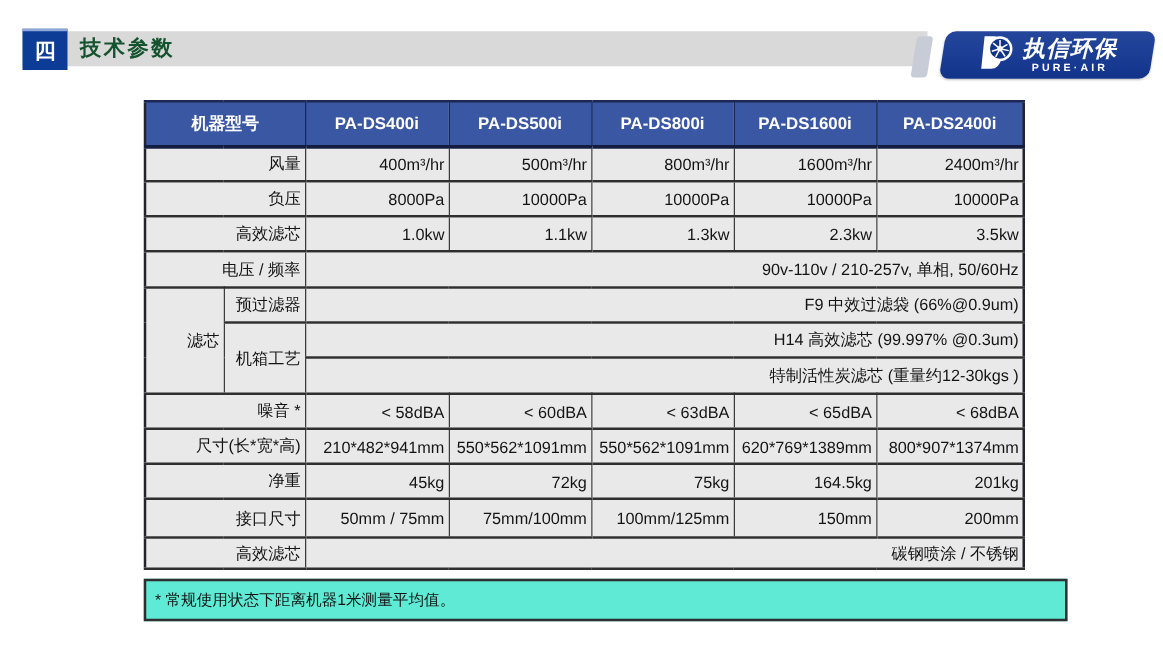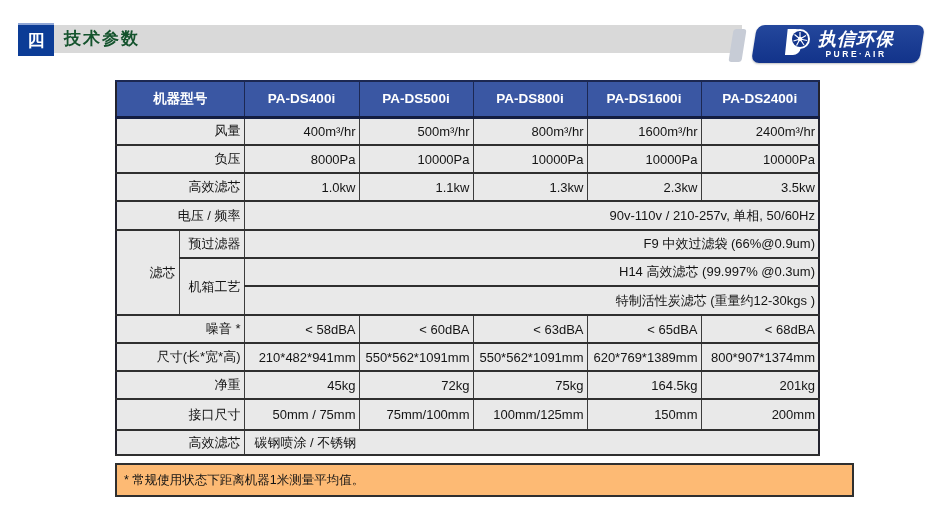--- a/index.html
+++ b/index.html
@@ -59,26 +59,26 @@
     background:#3a57a3; color:#ffffff; font-weight:bold; font-size:13.5px;
     border:1px solid #1c2852; border-top:2px solid #1c2852; border-bottom:3px solid #131d40;
     text-align:center; vertical-align:middle; padding:0 2px; white-space:nowrap;
   }
   .spec-table { border:2px solid #23232e; }
   tr.rh-hdr { height:36px;margin-top:36px; }
   tr.rh28 { height:28px; }
   tr.rh29 { height:29px;padding-left:20px; }
   tr.rh42 { height:31px; }
   tr.rh25 { height:25px; }
-  td.left-al { text-align:left; padding-left:10px; }
+  td.left-al { text-align:right; padding-left:10px; }
 
   
   .footnote {
     position:absolute; left:115px; top:463px; width:739px; height:34px;
-    background:#fdba74; border:2px solid #2f2f2f;
+    background:#5eead4; border:2px solid #2f2f2f;
     display:flex; align-items:center; padding-left:7px;
     font-size:12.5px; color:#141414;
   }
 </style>
 </head>
 <body>
 
 <div class="page">
 
   <div class="topbar"></div>

